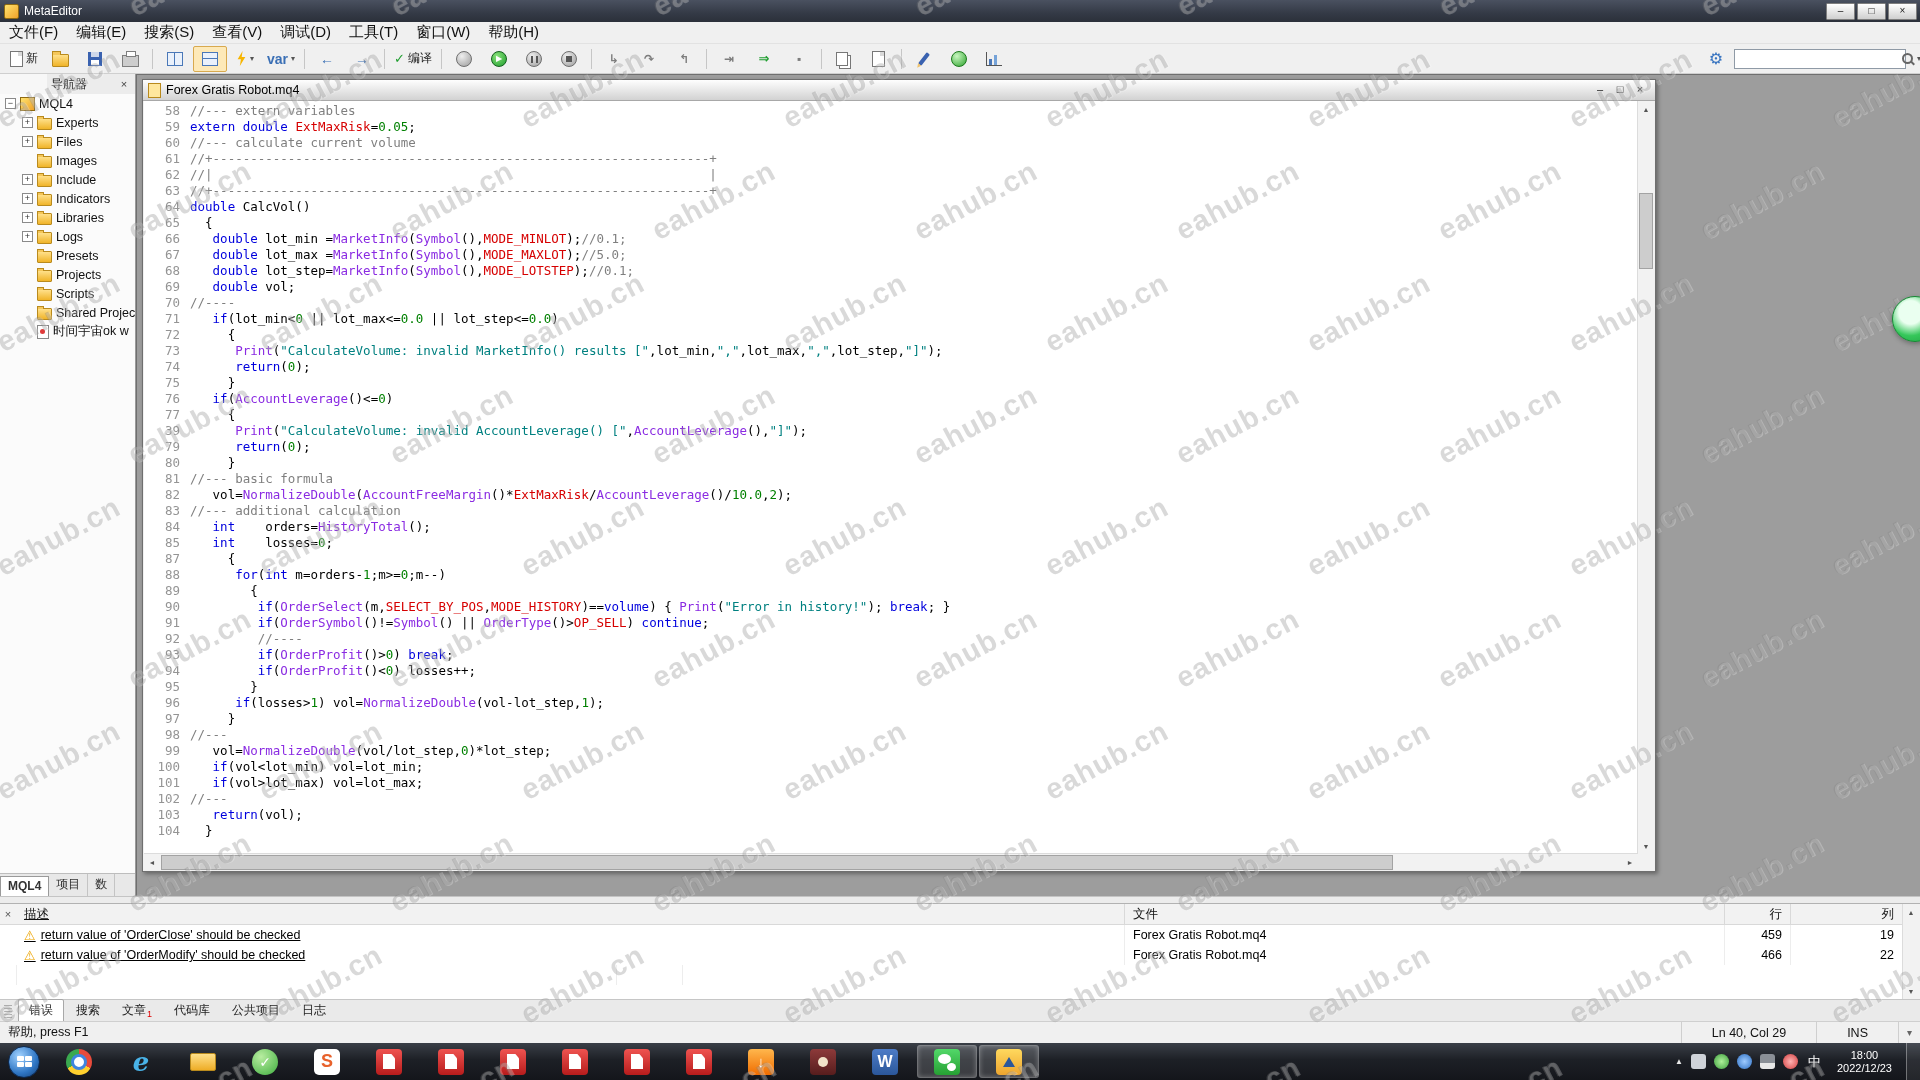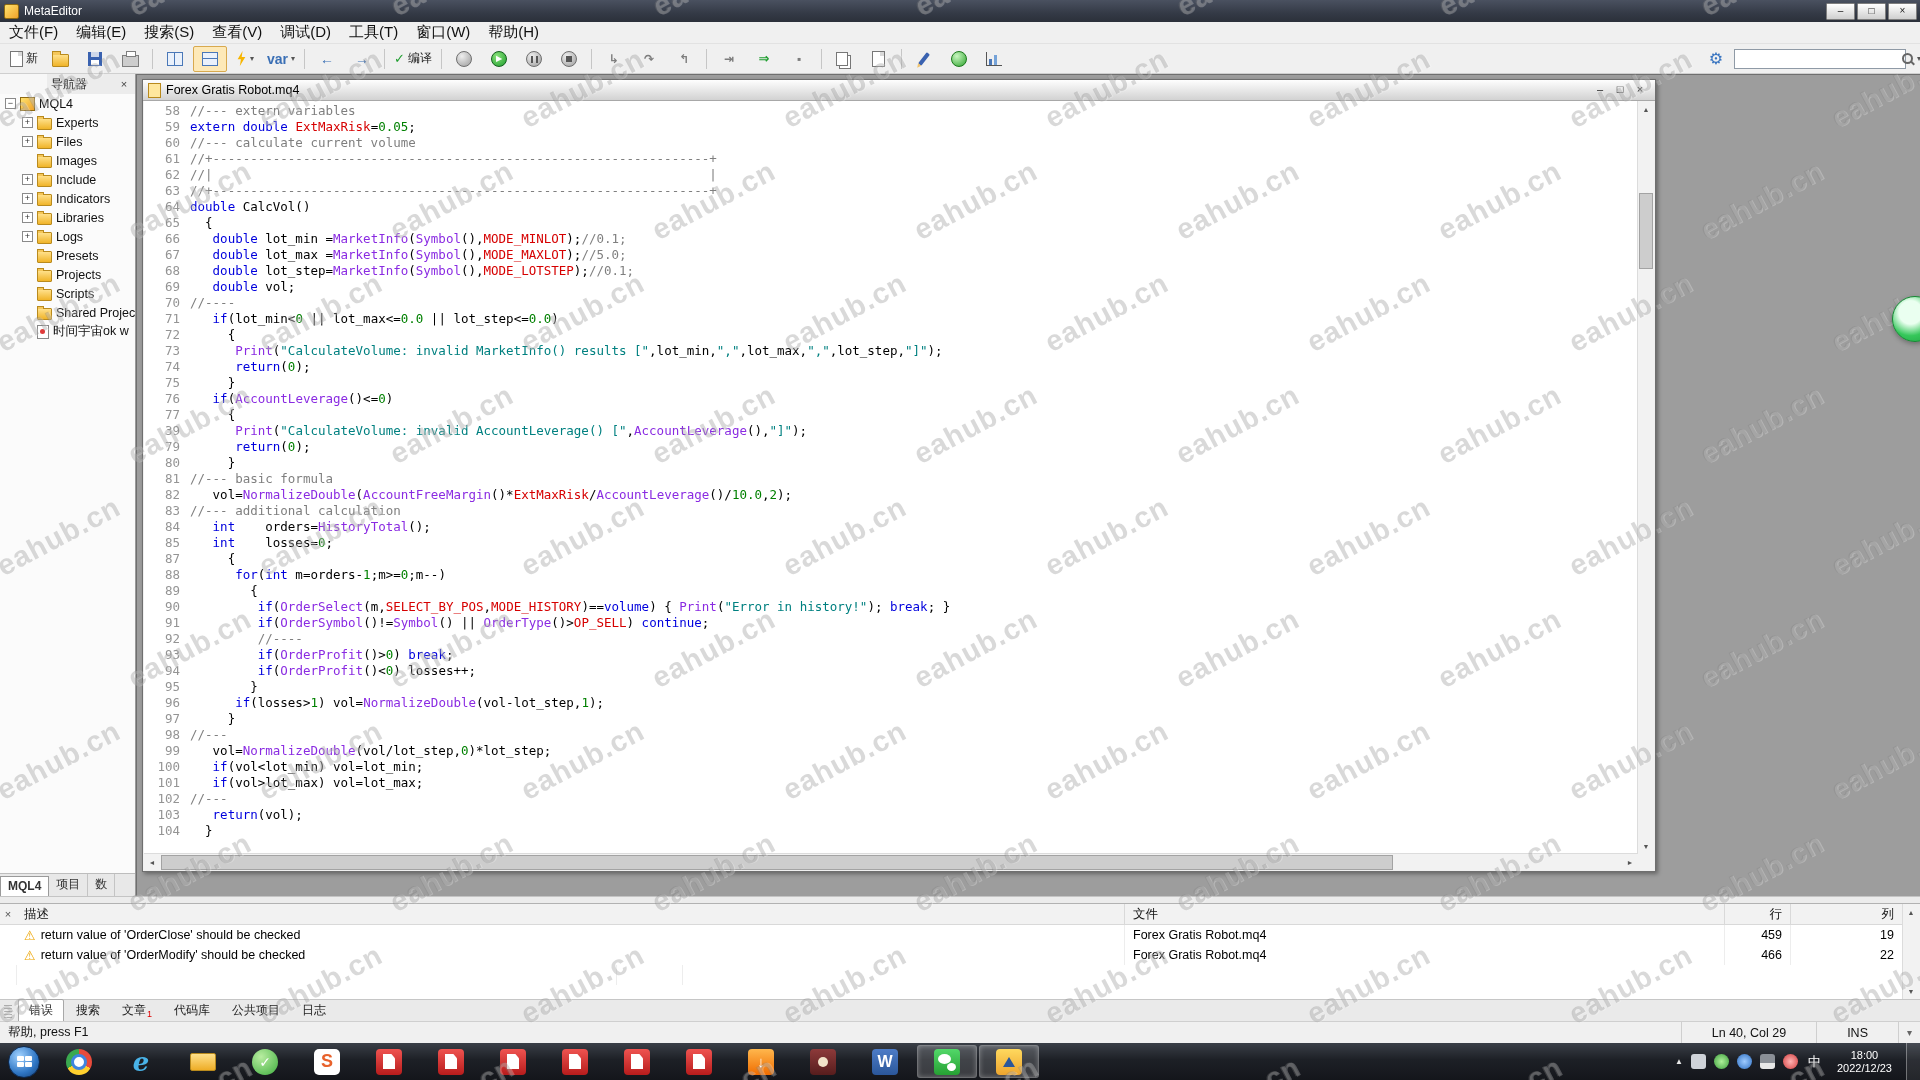--- a/index.html
+++ b/index.html
@@ -115,21 +115,21 @@
   #vthumb{position:absolute;left:1px;right:1px;top:92px;height:74px;background:#cdcdcd;border:1px solid #a3a3a3;}
   #hthumb{position:absolute;top:1px;height:13px;left:17px;width:1230px;background:#cdcdcd;border:1px solid #a3a3a3;}
   #scroll-corner{position:absolute;right:1px;bottom:1px;width:16px;height:16px;background:#f2f2f2;}
 
   
   #splitter{position:absolute;left:0;top:896px;width:1920px;height:7px;background:#ececec;border-top:1px solid #c4c4c4;box-sizing:border-box;}
   #errorpanel{position:absolute;left:0;top:903px;width:1920px;height:96px;background:#fff;border-top:1px solid #b2b2b2;box-sizing:border-box;}
   #error-header{display:flex;height:20px;background:#f2f2f2;border-bottom:1px solid #d9d9d9;font-size:12.5px;align-items:center;color:#111;}
   #errors-close{flex:0 0 16px;text-align:center;color:#555;font-size:11px;}
   .hc{box-sizing:border-box;height:100%;display:flex;align-items:center;}
-  .c-desc{flex:0 0 1108px;padding-left:8px;}
+  .c-desc{flex:0 0 1108px;padding-left:8px;text-decoration:underline;}
   .c-file{flex:0 0 600px;border-left:1px solid #d9d9d9;padding-left:8px;}
   .c-line{flex:0 0 66px;border-left:1px solid #d9d9d9;justify-content:flex-end;padding-right:8px;}
   .c-col{flex:1;border-left:1px solid #d9d9d9;justify-content:flex-end;padding-right:26px;}
   .erow{display:flex;height:20px;align-items:center;font-size:12.5px;color:#000;}
   .erow .hc{border-color:#ededed;}
   .erow .c-desc{display:flex;gap:5px;align-items:center;}
   .wicon{color:#eda400;font-size:13px;line-height:13px;}
   .iicon{width:10px;height:10px;border-radius:50%;border:2px solid #8aa8c8;box-sizing:border-box;display:inline-block;}
   #error-scroll{position:absolute;right:0;top:0;width:17px;height:95px;background:#f2f2f2;border-left:1px solid #dcdcdc;}
   #es-up{top:0;} #es-dn{bottom:0;}

